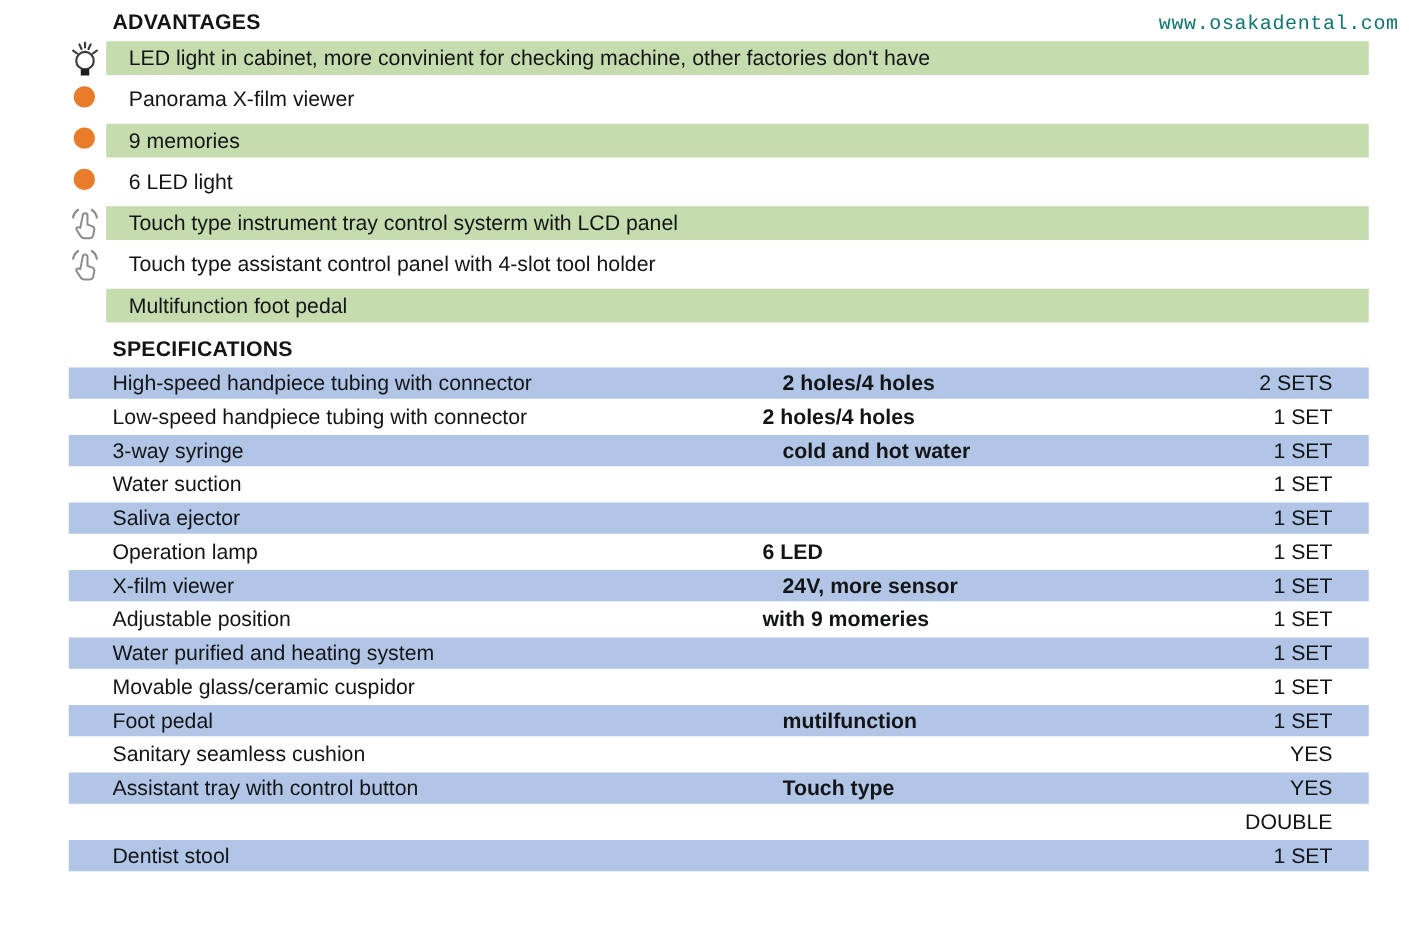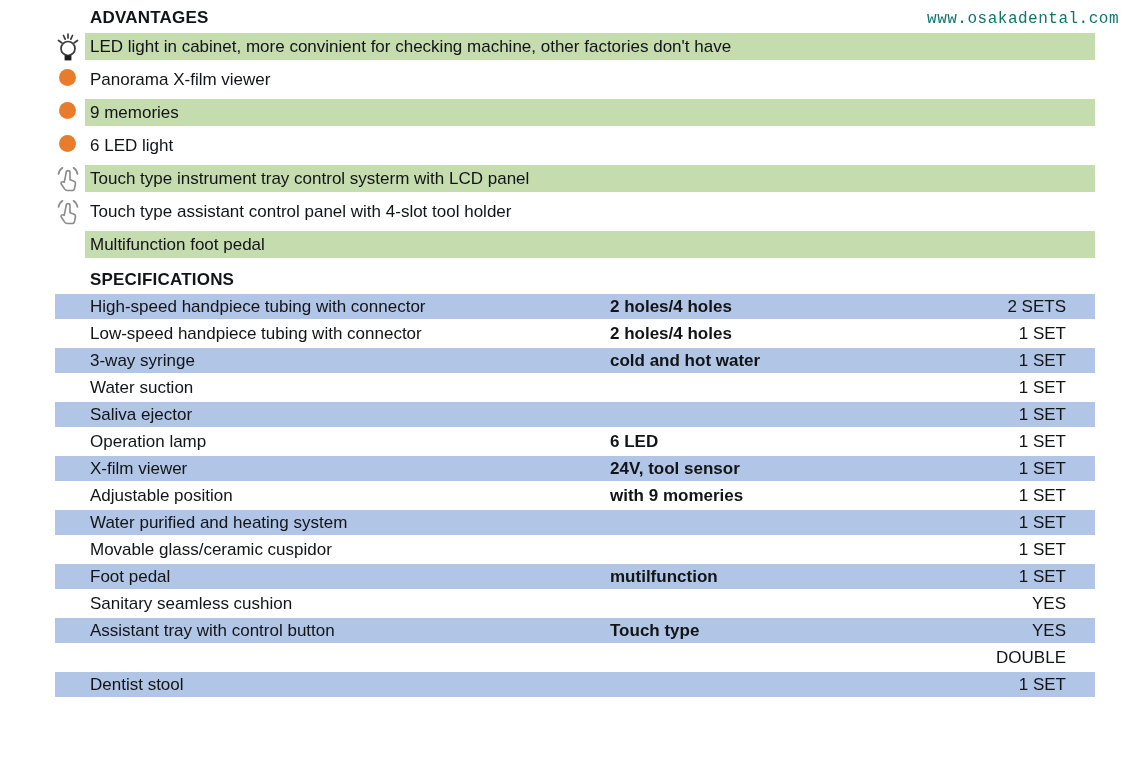--- a/index.html
+++ b/index.html
@@ -50,21 +50,21 @@
     width: 30px;
     display: flex;
     align-items: center;
     justify-content: flex-start;
     flex: none;
   }
   .adv-text {
     flex: 1;
     font-size: 17px;
     line-height: 27px;
-    padding-left: 5px;
+    padding-left: 18px;
     white-space: nowrap;
     overflow: hidden;
   }
   .hl-green { background: var(--hl-green); }
   .dot {
     width: 17px; height: 17px;
     border-radius: 50%;
     background: var(--dot-orange);
     display: inline-block;
     margin-left: 4px;
@@ -74,21 +74,21 @@
   .spec-section { margin-top: 10px; }
   .spec-title { height: 26px; line-height: 24px; }
   .spec-row {
     display: flex;
     height: 25px;
     margin-bottom: 2px;
     font-size: 17px;
     line-height: 25px;
     padding-left: 35px;
   }
-  .hl-blue { background: var(--hl-blue); }
+  .hl-blue { background: var(--hl-blue); gap: 16px; }
   .spec-name  { width: 520px; flex: none; white-space: nowrap; overflow: hidden; }
   .spec-detail{ flex: 1; white-space: nowrap; overflow: hidden; font-weight: bold; }
   .spec-qty   { width: 160px; flex: none; text-align: right; padding-right: 29px; white-space: nowrap; }
 </style>
 </head>
 <body>
 
 <div class="page">
   <div class="watermark">www.osakadental.com</div>
 
@@ -195,21 +195,21 @@
     <span class="spec-detail"></span>
     <span class="spec-qty">1 SET</span>
   </div>
           <div class="spec-row">
     <span class="spec-name">Operation lamp</span>
     <span class="spec-detail">6 LED</span>
     <span class="spec-qty">1 SET</span>
   </div>
           <div class="spec-row hl-blue">
     <span class="spec-name">X-film viewer</span>
-    <span class="spec-detail">24V, tool sensor</span>
+    <span class="spec-detail">24V, more sensor</span>
     <span class="spec-qty">1 SET</span>
   </div>
           <div class="spec-row">
     <span class="spec-name">Adjustable position</span>
     <span class="spec-detail">with 9 momeries</span>
     <span class="spec-qty">1 SET</span>
   </div>
           <div class="spec-row hl-blue">
     <span class="spec-name">Water purified and heating system</span>
     <span class="spec-detail"></span>

